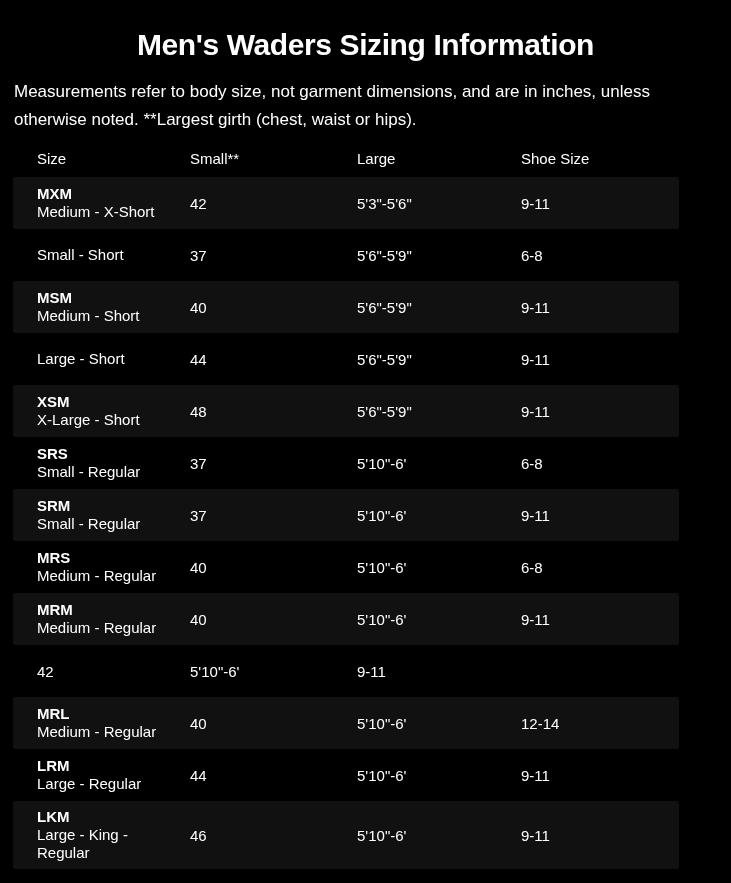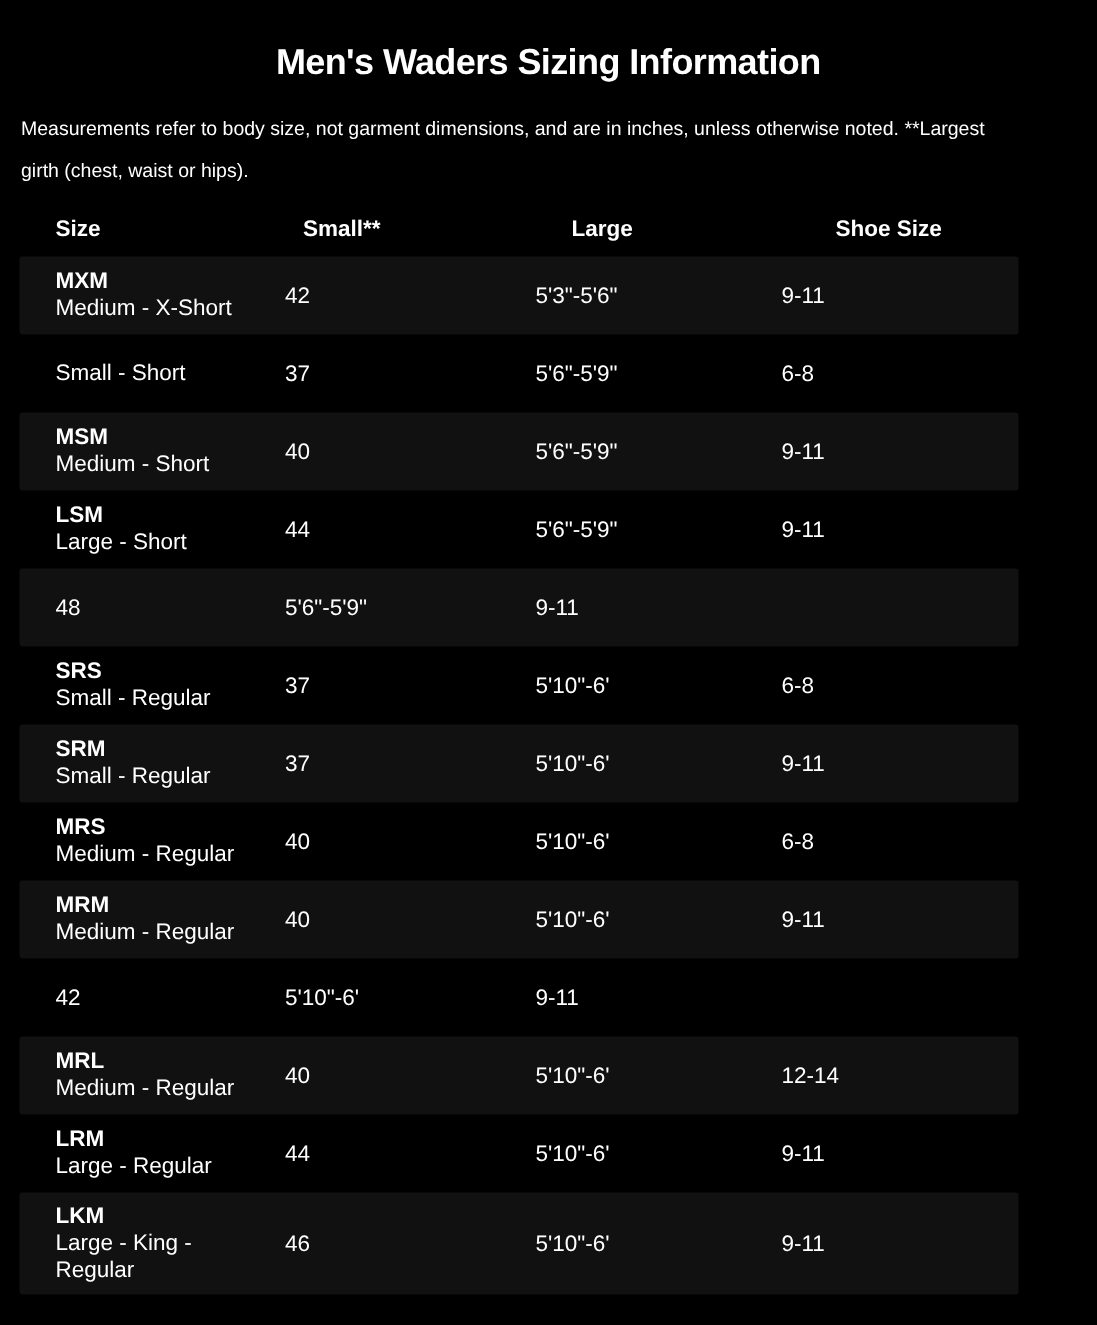--- a/index.html
+++ b/index.html
@@ -9,29 +9,29 @@
   body {
     width: 731px;
     height: 883px;
     background: var(--background, #000);
     color: var(--text, #fff);
     font-family: "Liberation Sans", sans-serif;
     overflow: hidden;
   }
   .page-title {
     margin: 28px 0 0 0;
-    font-size: 24px;
+    font-size: 30px;
     font-weight: 700;
     text-align: center;
     letter-spacing: -0.4px;
   }
   .page-desc {
     margin: 16px 14px 0 14px;
     max-width: 650px;
-    font-size: 13px;
+    font-size: 17px;
     line-height: 28px;
     font-weight: 400;
   }
   .sizing-table {
     margin: 6px 0 0 13px;
     width: 666px;
   }
   .row {
     display: grid;
     grid-template-columns: 153px 167px 164px 1fr;
@@ -43,22 +43,21 @@
     font-size: 15px;
   }
   .row.alt {
     background: var(--row-alt, #111);
   }
   .header-row {
     min-height: 0;
     height: 37px;
     padding-top: 0;
     padding-bottom: 0;
-    font-weight: 700;
-    gap: 12px;
+    font-weight: 400;
   }
   .size-code {
     font-weight: 700;
     line-height: 18px;
   }
   .size-name {
     font-weight: 400;
     line-height: 18px;
   }
   .cell {
@@ -105,29 +104,32 @@
       <div class="size-code">MSM</div>
       <div class="size-name">Medium - Short</div>
     </div>
     <div class="cell">40</div>
     <div class="cell">5'6"-5'9"</div>
     <div class="cell">9-11</div>
   </div>
 
   <div class="row body-row">
     <div class="cell">
-      <div class="size-code">LSM</div>
       <div class="size-name">Large - Short</div>
     </div>
     <div class="cell">44</div>
     <div class="cell">5'6"-5'9"</div>
     <div class="cell">9-11</div>
   </div>
 
   <div class="row body-row alt">
+    <div class="cell">
+      <div class="size-code">XSM</div>
+      <div class="size-name">X-Large - Short</div>
+    </div>
     <div class="cell">48</div>
     <div class="cell">5'6"-5'9"</div>
     <div class="cell">9-11</div>
   </div>
 
   <div class="row body-row">
     <div class="cell">
       <div class="size-code">SRS</div>
       <div class="size-name">Small - Regular</div>
     </div>

